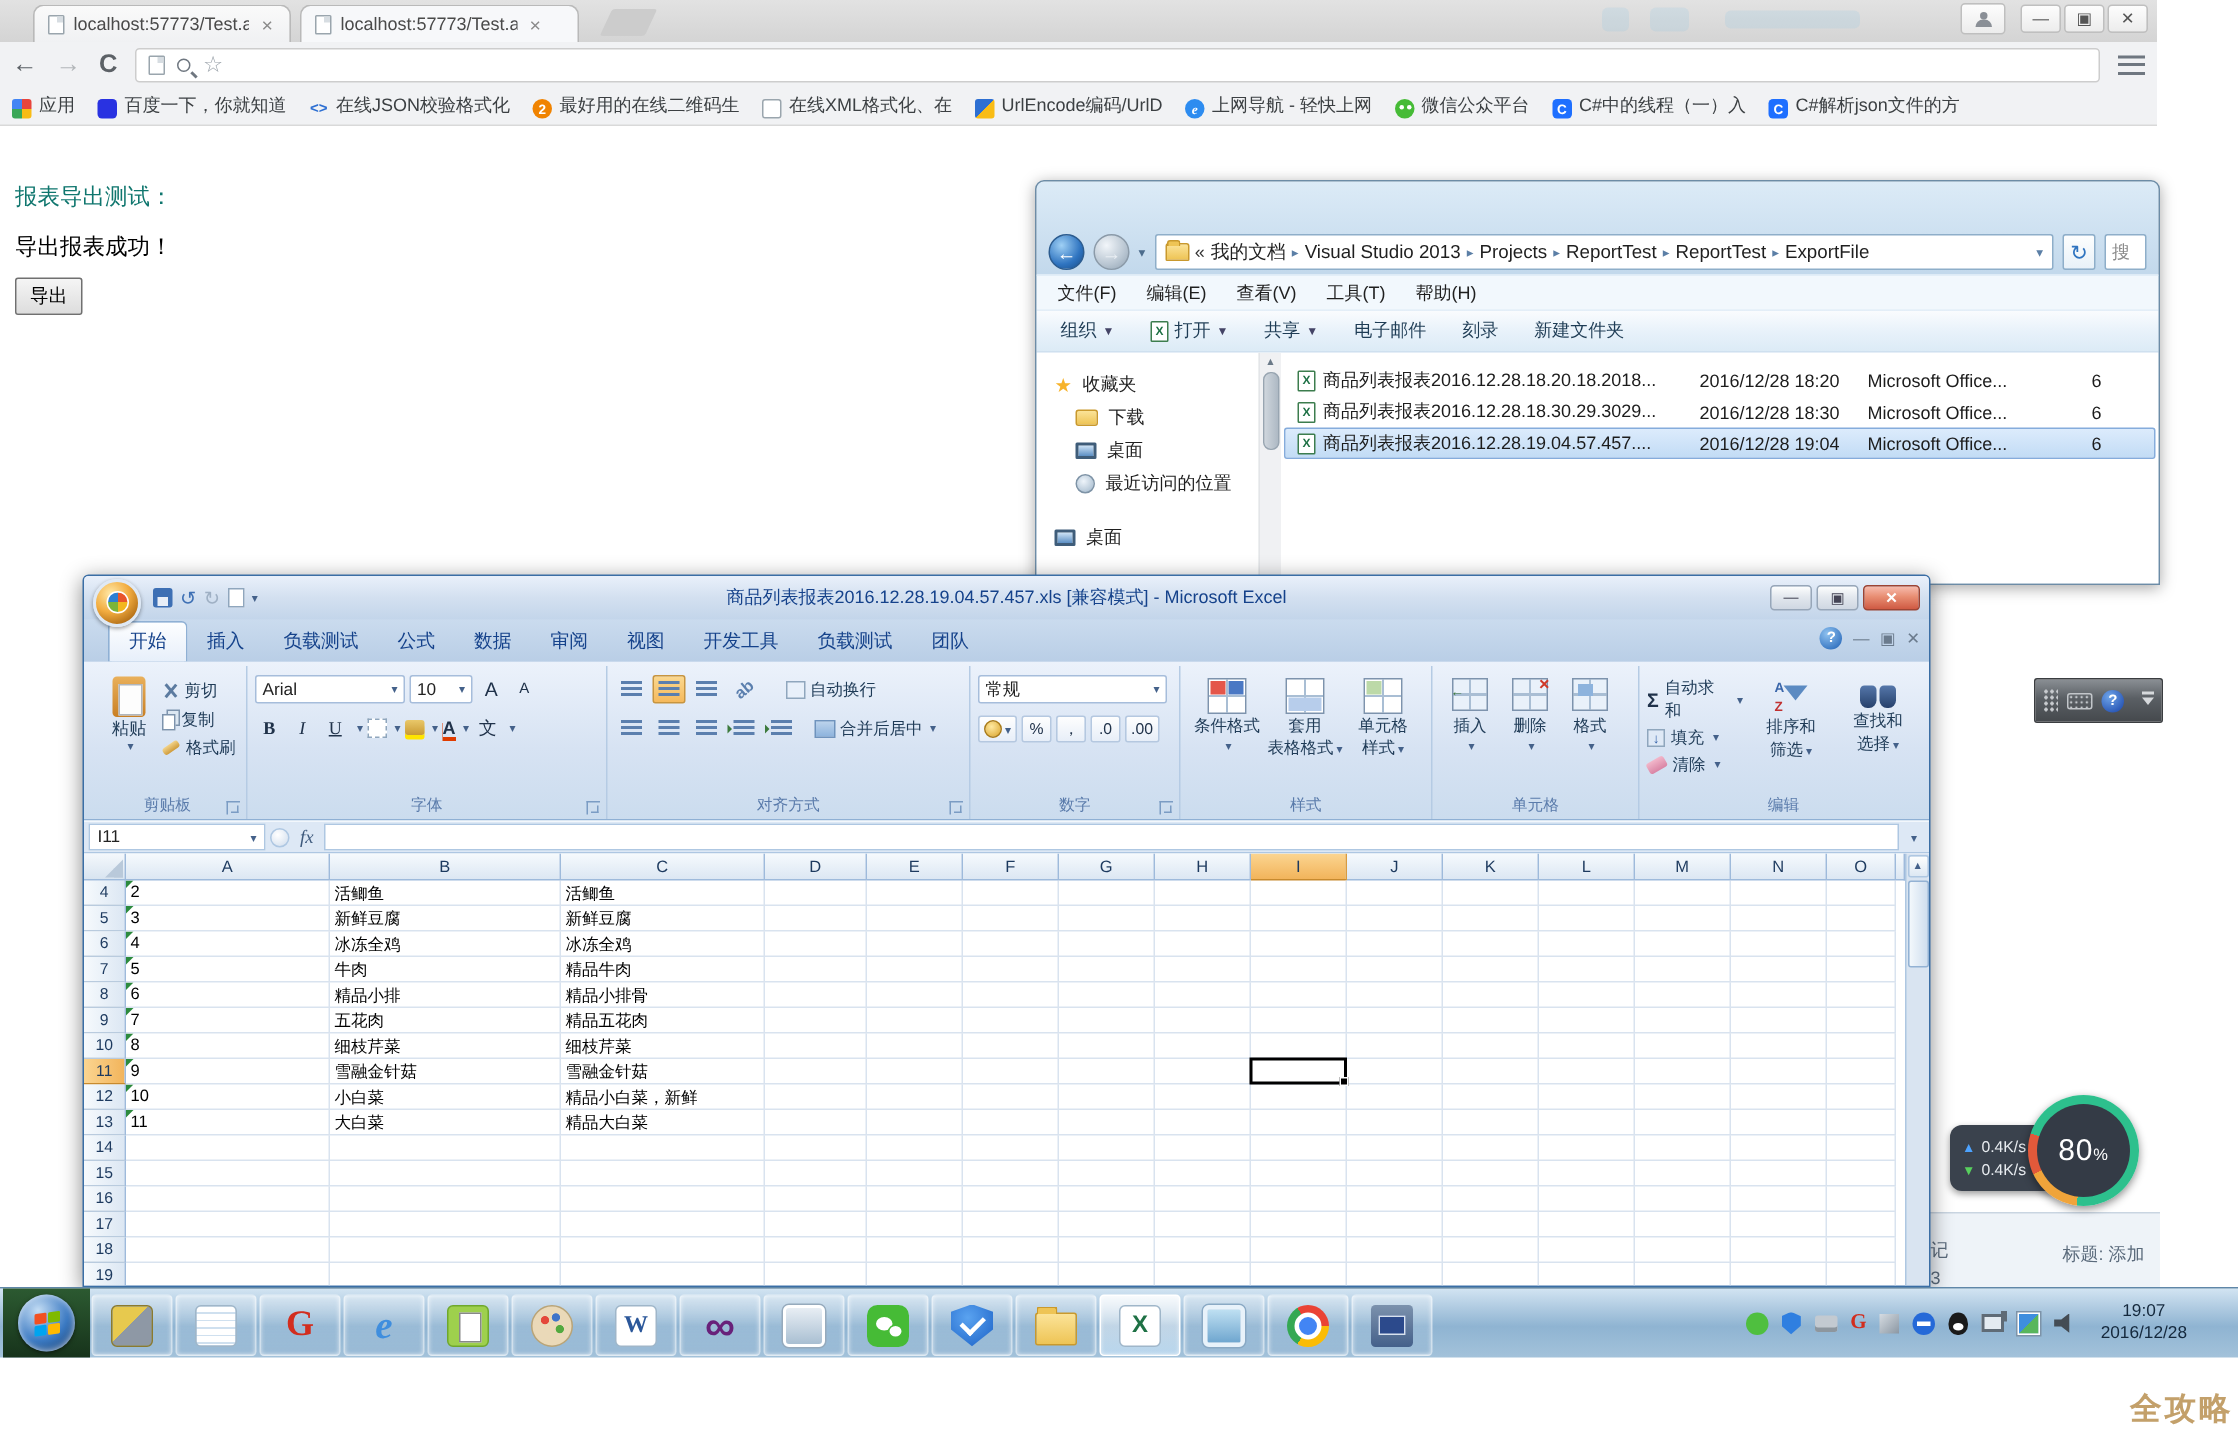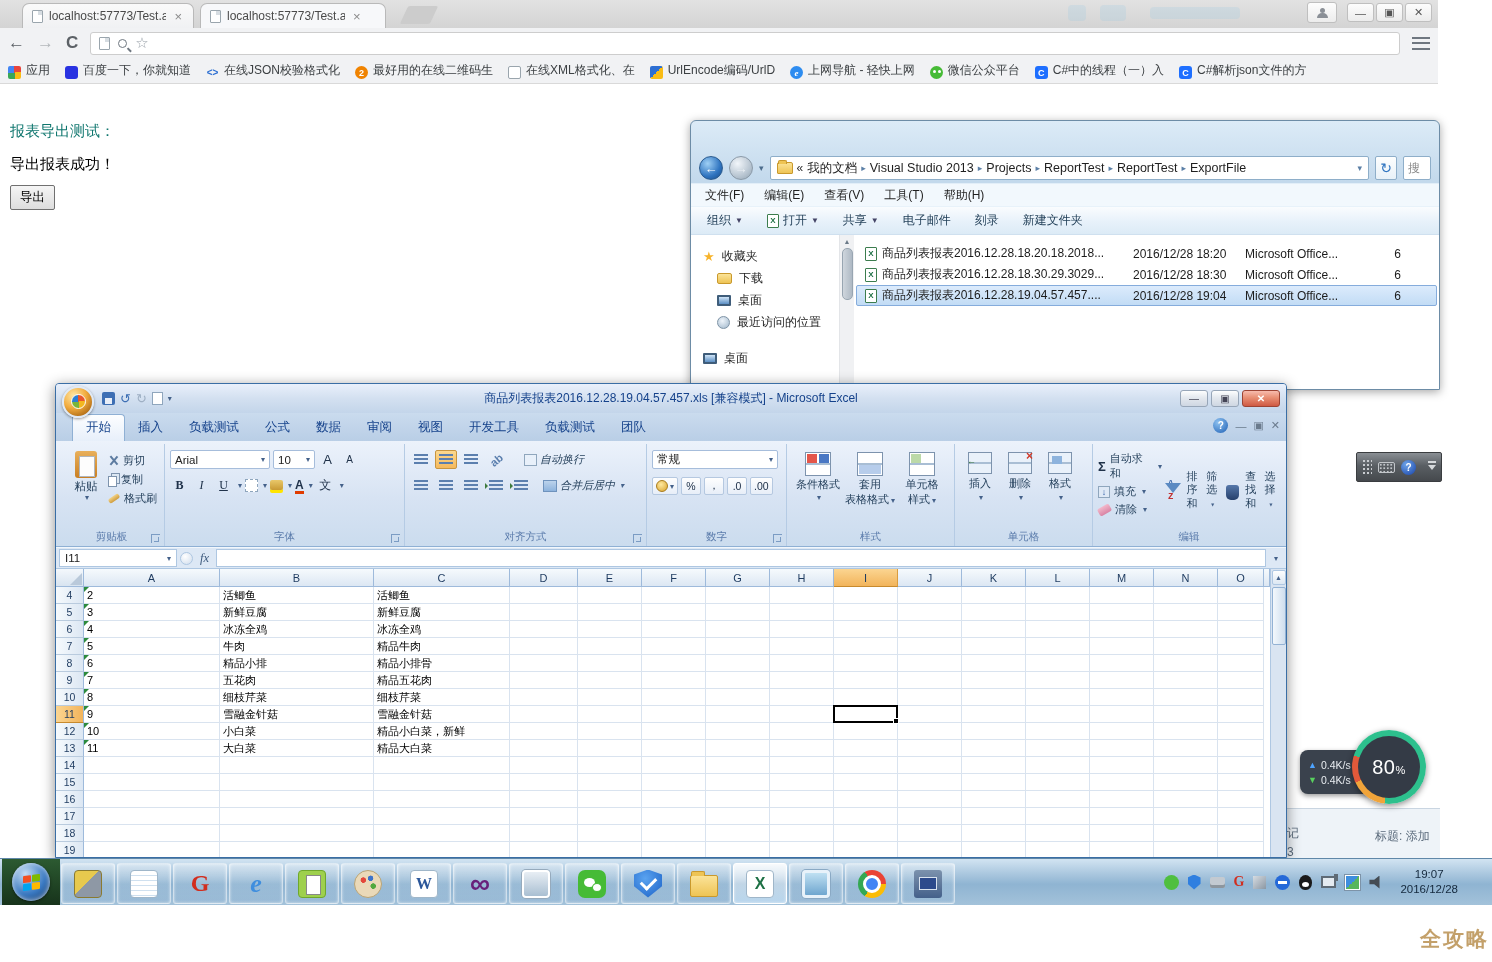--- a/index.html
+++ b/index.html
@@ -164,21 +164,21 @@
   .growA { font-size:13px; } .shrinkA { font-size:10px; }
   .ic-border { width:13px; height:13px; border:1px dashed #8fa6bd; background:linear-gradient(#fff,#fff); position:relative; }
   .ic-fill { width:13px; height:10px; background:linear-gradient(#e9c86a,#c99a33); border-radius:2px; box-shadow:0 3px 0 #ffe400; }
   .fontA { font-size:12px; font-weight:bold; color:#20324a; box-shadow:0 3px 0 #e03c00; line-height:1; }
   .ic-lines { width:14px; height:11px; background:repeating-linear-gradient(#5b7fae 0 2px, transparent 2px 4px); }
   .alignbtn { width:22px; height:19px; display:flex; align-items:center; justify-content:center; border-radius:2px; }
   .alignbtn.on { background:linear-gradient(#fbd88f,#f5b95c); border:1px solid #c79540; }
   .ic-orient { font-size:11px; color:#5b7fae; transform:rotate(-40deg); font-weight:bold; }
   .ic-indent { width:14px; height:11px; background:repeating-linear-gradient(#5b7fae 0 2px, transparent 2px 4px); position:relative; }
   .ic-indent:before { content:""; position:absolute; left:-4px; top:3px; border:3px solid transparent; border-left-color:#3d7a3d; }
-  .rlabel { font-size:11px; color:#1f3b57; display:flex; align-items:center; gap:3px;font-style:italic; }
+  .rlabel { font-size:11px; color:#1f3b57; display:flex; align-items:center; gap:3px; }
   .ic-wrap { width:13px; height:12px; background:#e8f0fa; border:1px solid #8fa6bd; }
   .ic-merge { width:14px; height:12px; background:linear-gradient(#bcd3ec,#8db3dd); border:1px solid #6f93bd; }
   .nbtn { height:18px; min-width:20px; border:1px solid #b5c8e0; border-radius:2px; background:linear-gradient(#fefefe,#e7eef8);
           display:flex; align-items:center; justify-content:center; font-size:10.5px; color:#20324a; padding:0 3px; }
   .ic-coins { width:12px; height:12px; border-radius:50%; background:radial-gradient(circle at 40% 35%,#ffe9a0,#d9a32c); border:1px solid #a97c1c; color:#7c5200; font-size:8px; display:flex; align-items:center; justify-content:center; }
   .stylebtn { display:flex; flex-direction:column; align-items:center; gap:2px; width:52px; padding-top:5px; font-size:11px; color:#1f3b57; text-align:center; line-height:1.2; }
   .ic-grid { width:26px; height:24px; border:1px solid #7d93ad; background:
      linear-gradient(90deg, transparent 0 48%, #a9bed4 48% 52%, transparent 52%),
      linear-gradient(transparent 0 46%, #a9bed4 46% 54%, transparent 54%), #fff; position:relative; }
   .ic-grid.cond:before { content:""; position:absolute; left:1px; top:1px; width:10px; height:9px; background:#e4564a; }
@@ -191,21 +191,21 @@
      linear-gradient(transparent 0 46%, #a9bed4 46% 54%, transparent 54%), #e9f1fa; position:relative; }
   .ic-cells.ins:before { content:"←"; position:absolute; left:-2px; top:3px; font-size:9px; color:#3d7a3d; }
   .ic-cells.del:before { content:"×"; position:absolute; right:-2px; top:-4px; font-size:12px; color:#d03a2a; font-weight:bold; }
   .ic-cells.fmt:before { content:""; position:absolute; left:3px; top:3px; width:10px; height:8px; background:#8db3dd; }
   .edit-left { display:flex; flex-direction:column; gap:3px; padding-top:4px; }
   .editrow { display:flex; align-items:center; gap:4px; font-size:11px; color:#1f3b57; }
   .sigma { font-size:13px; font-weight:bold; color:#20324a; }
   .ic-fill2 { width:12px; height:12px; background:#dfe9f6; border:1px solid #8fa6bd; color:#2a5aa5; font-size:9px; display:flex; align-items:center; justify-content:center; }
   .ic-eraser { width:13px; height:8px; background:linear-gradient(#f2b8cb,#d984a4); transform:rotate(-30deg); border-radius:2px; }
   .edit-right { display:flex; gap:6px; padding:6px 2px 0 6px; }
-  .bigico2 { display:flex; flex-direction:row; align-items:center; font-size:11px; color:#1f3b57; text-align:center; line-height:1.2; gap:2px; width:52px;font-family:Liberation Mono, monospace; }
+  .bigico2 { display:flex; flex-direction:column; align-items:center; font-size:11px; color:#1f3b57; text-align:center; line-height:1.2; gap:2px; width:52px; }
   .ic-az { width:22px; height:24px; position:relative; font-size:9px; font-weight:bold; color:#20324a; }
   .ic-az:before { content:"A"; position:absolute; left:0; top:0; color:#3a66aa; }
   .ic-az:after { content:"Z"; position:absolute; left:0; bottom:0; color:#c03030; }
   .funnel { position:absolute; right:0; top:4px; width:0; height:0; border:8px solid transparent; border-top:10px solid #5b8ac2; }
   .ic-bino { width:24px; height:16px; position:relative; margin-top:4px; }
   .ic-bino:before,.ic-bino:after { content:""; position:absolute; top:0; width:11px; height:15px; background:linear-gradient(#5577aa,#26406b); border-radius:3px 3px 5px 5px; }
   .ic-bino:before { left:0; } .ic-bino:after { right:0; }
 
   .xl-formula { height:22px; background:#dde8f5; border-top:1px solid #f2f7fc; border-bottom:1px solid #aec7e2; display:flex; align-items:center; padding:1px 3px; gap:3px; }
   .namebox { width:118px; height:18px; background:#fff; border:1px solid #aec7e2; font-size:11.5px; color:#222; display:flex; align-items:center; padding:0 5px; }

